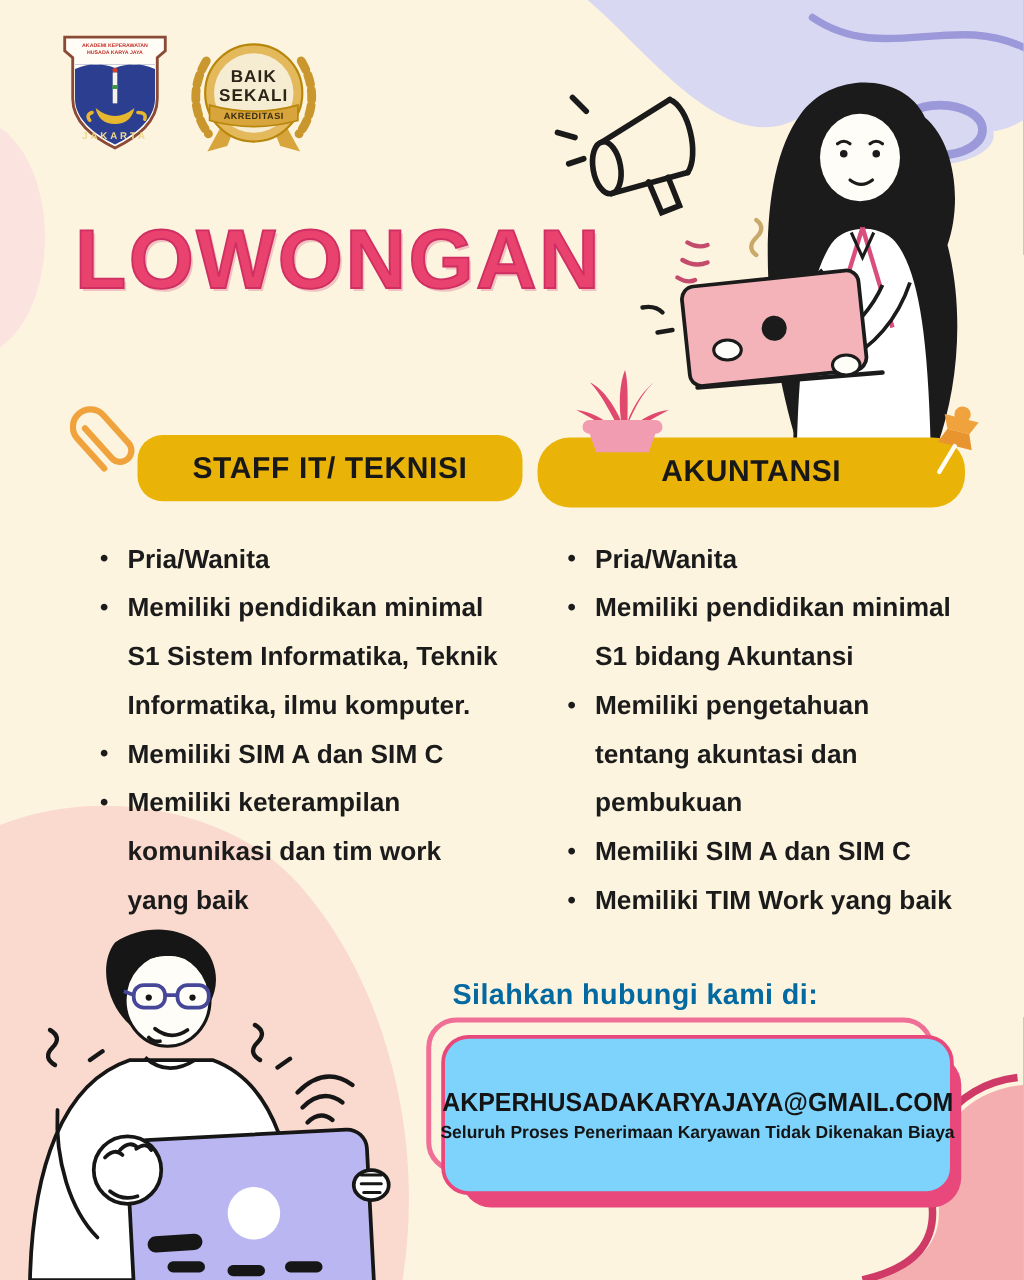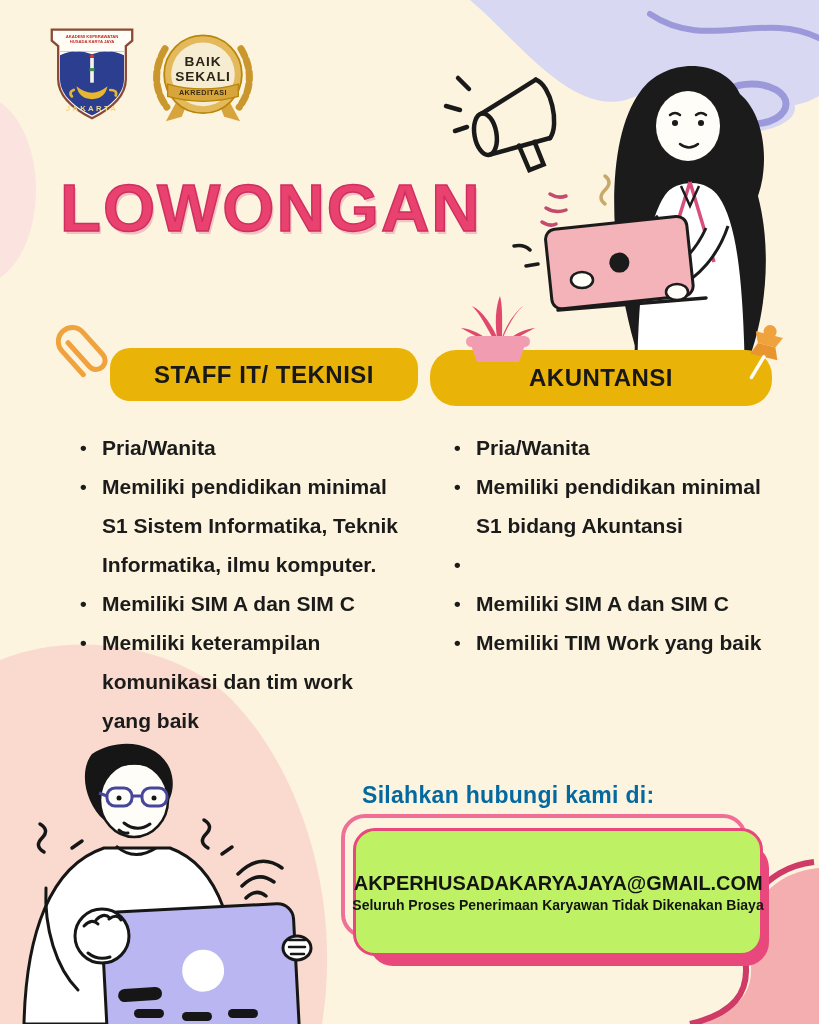--- a/index.html
+++ b/index.html
@@ -39,21 +39,21 @@
   .req-bullet{width:22px;flex:0 0 22px;font-size:19px;}
   .req-text{white-space:pre-line;}
   
   .contact-heading{left:362px;top:782px;z-index:2;color:#0369a1;
                    font-size:23px;font-weight:bold;letter-spacing:.3px;}
   .card-outline{left:341px;top:814px;width:398px;height:116px;z-index:1;
                 border:4px solid #ef6f97;border-radius:24px;background:transparent;}
   .card-shadow{left:369px;top:844px;width:400px;height:122px;z-index:1;
                background:#e8487c;border-radius:24px;}
   .contact-card{left:353px;top:828px;width:404px;height:122px;z-index:2;
-                background:#bef264;border:3px solid #e8487c;border-radius:22px;
+                background:#7dd3fc;border:3px solid #e8487c;border-radius:22px;
                 display:flex;flex-direction:column;align-items:center;justify-content:center;}
   .contact-email{color:#141414;font-size:21px;font-weight:bold;letter-spacing:0;
                  white-space:nowrap;transform:scaleX(.95);}
   .contact-note{margin-top:2px;color:#141414;font-size:14px;font-weight:bold;white-space:nowrap;}
 </style>
 </head>
 <body>
 
 <div class="poster">
 
@@ -200,20 +200,23 @@
       <span class="req-bullet">•</span>
       <span class="req-text">Pria/Wanita</span>
     </li>
       <li>
       <span class="req-bullet">•</span>
       <span class="req-text">Memiliki pendidikan minimal
 S1 bidang Akuntansi</span>
     </li>
       <li>
       <span class="req-bullet">•</span>
+      <span class="req-text">Memiliki pengetahuan
+tentang akuntasi dan
+pembukuan</span>
     </li>
       <li>
       <span class="req-bullet">•</span>
       <span class="req-text">Memiliki SIM A dan SIM C</span>
     </li>
       <li>
       <span class="req-bullet">•</span>
       <span class="req-text">Memiliki TIM Work yang baik</span>
     </li>
     </ul>

